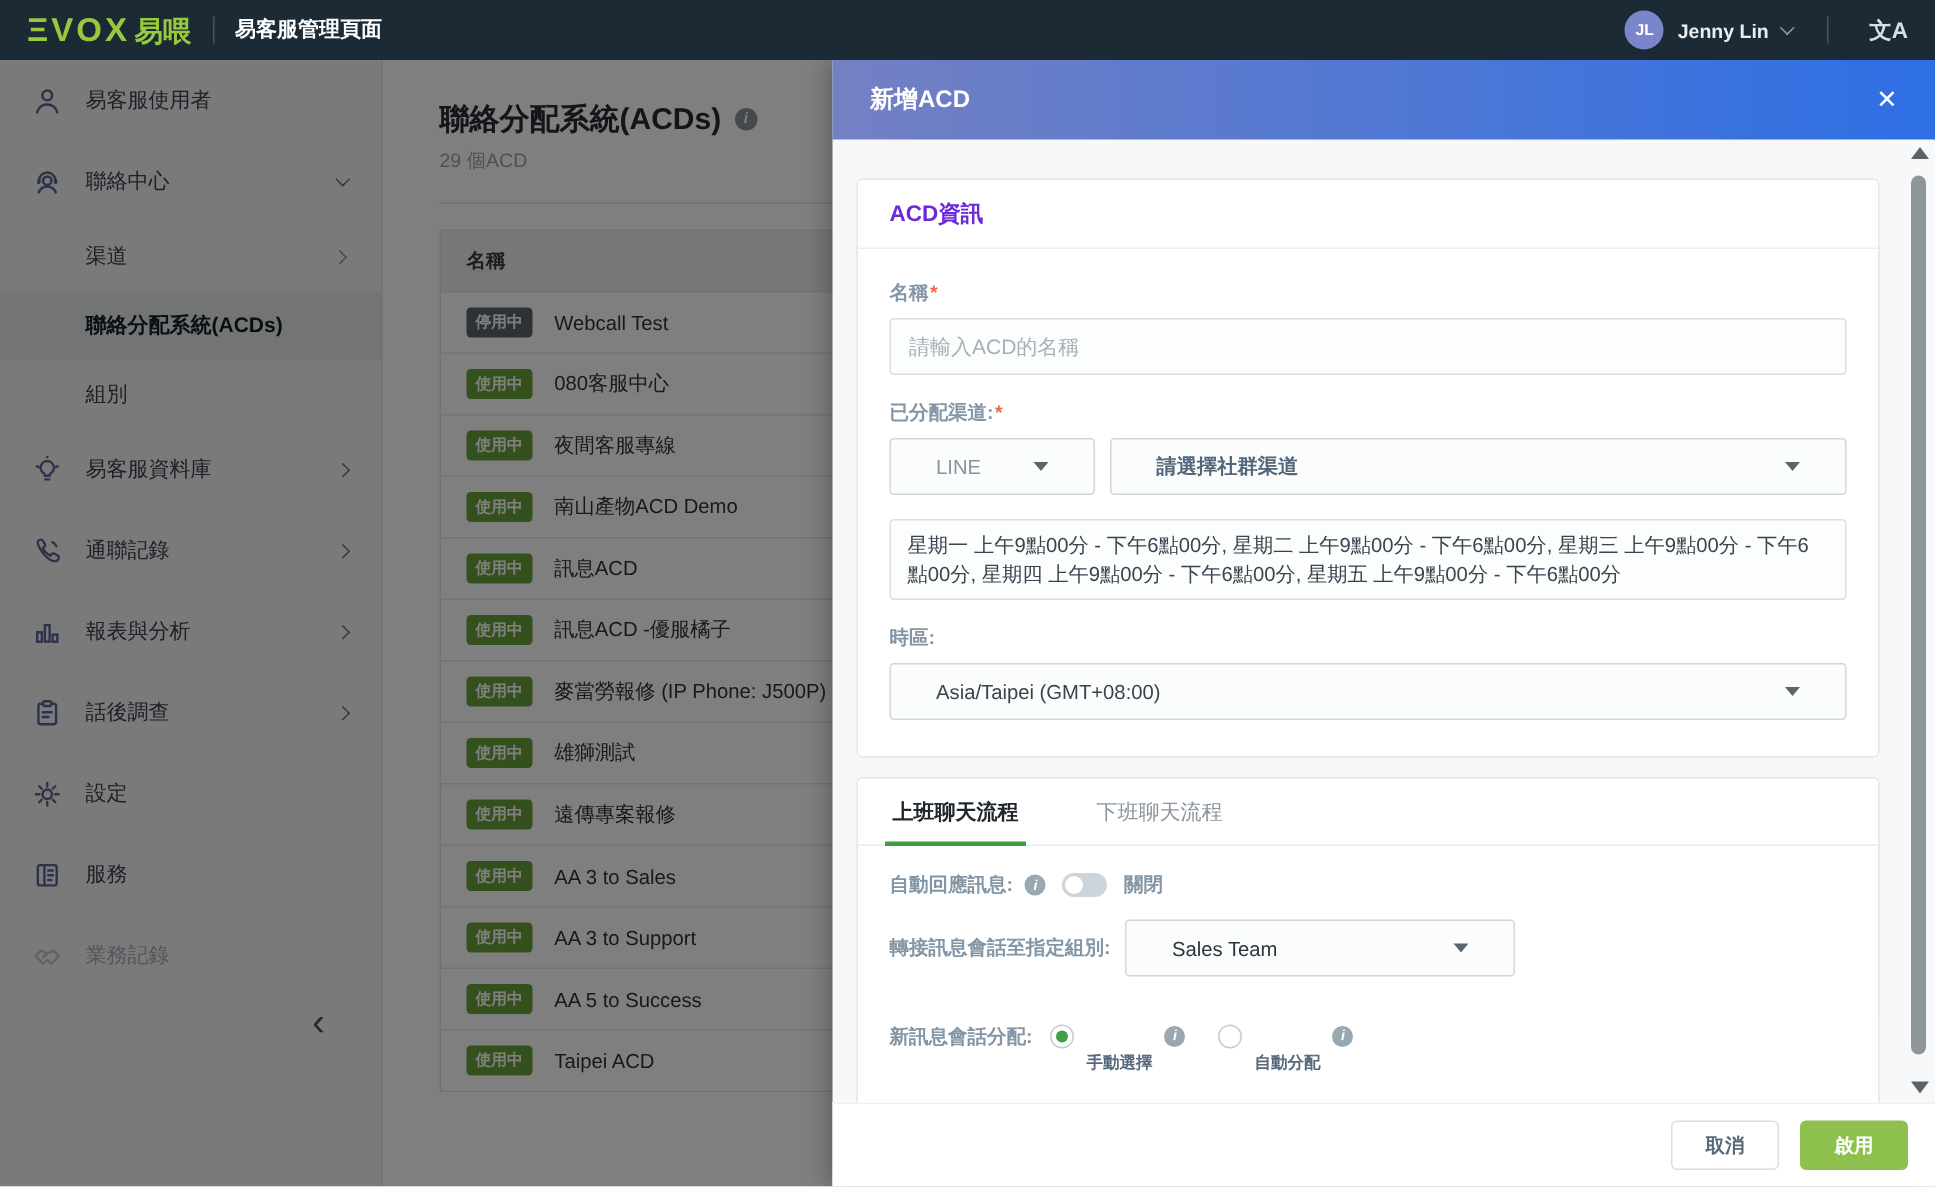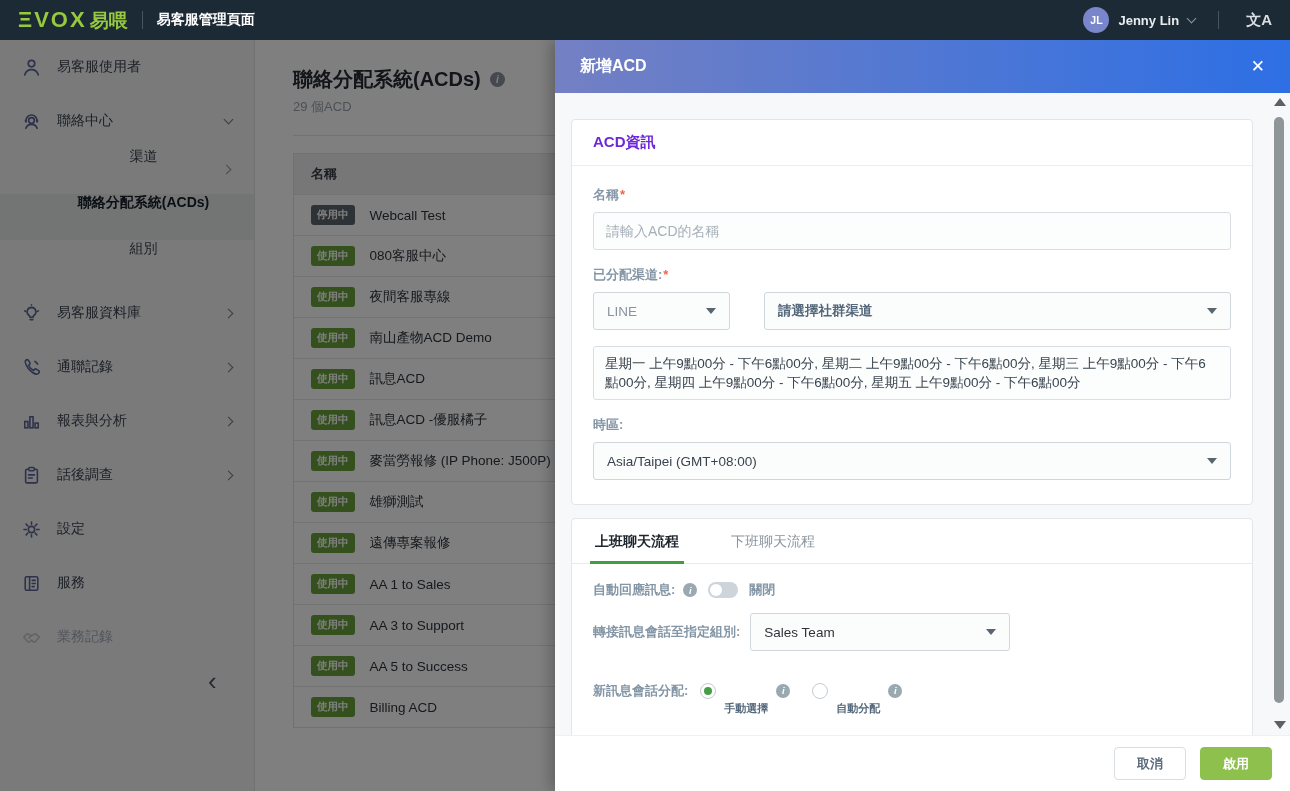--- a/index.html
+++ b/index.html
@@ -22,21 +22,21 @@
 
   
   .workspace { position:relative; height:751px; }
 
   
   .sidebar { position:absolute; left:0; top:0; width:255px; height:100%; background:#f4f5f6; border-right:1px solid #e1e3e5; z-index:1; }
   .nav-item { display:flex; align-items:center; height:54px; padding:0 22px 0 21px; color:#3c424e; font-size:14px; gap:15px; cursor:pointer; }
   .nav-item svg { width:21px; height:21px; flex:none; }
   .nav-item .nav-chev { margin-left:auto; }
   .nav-item .chev { border-color:#707a86; }
-  .nav-sub { height:46px; padding:0 24px 0 57px; display:flex; align-items:center; font-size:14px; color:#3c424e; cursor:pointer;flex-direction:column; }
+  .nav-sub { height:46px; padding:0 24px 0 57px; display:flex; align-items:center; font-size:14px; color:#3c424e; cursor:pointer; }
   .nav-sub .nav-chev { margin-left:auto; }
   .nav-sub.active { background:#e7e8e9; font-weight:bold; color:#141e28; }
   .nav-item.disabled { color:#a4abb5; }
   .nav-item.disabled svg { opacity:.55; }
   .collapse-ctl { position:absolute; left:208px; top:628px; font-size:26px; color:#4c545e; cursor:pointer; line-height:1; }
 
   
   .main { position:absolute; left:256px; top:0; right:0; height:100%; background:#fff; padding:26px 0 0 37px; z-index:1; }
   .page-title-row { display:flex; align-items:center; gap:9px; }
   .page-title { font-size:20px; font-weight:bold; color:#262b33; }
@@ -63,25 +63,25 @@
 
   .card { background:#fff; border:1px solid #e2e6e9; border-radius:4px; }
   .card-head { padding:13px 21px; border-bottom:1px solid #ebeef0; font-size:15px; font-weight:bold; color:#6d28d9; }
   .card-body { padding:20px 21px 24px; }
   .field { margin-top:16px; }
   .field:first-child { margin-top:0; }
   .field-label { font-size:13px; font-weight:bold; color:#8496a6; margin-bottom:8px; }
   .req { color:#f0654a; margin-left:1px; }
   .text-input { width:100%; height:38px; border:1px solid #d9dee3; border-radius:3px; background:#fcfdfd; padding:0 12px; font-size:14px; color:#3a454f; font-family:"Liberation Sans",sans-serif; outline:none; }
   .text-input::placeholder { color:#a6b0b9; }
-  .select { height:38px; border:1px solid #cfd7dd; border-radius:3px; background:#fbfcfc; display:flex; align-items:center; padding:0 13px; font-size:13.5px; cursor:pointer; }
+  .select { height:38px; border:1px solid #cfd7dd; border-radius:3px; background:#fbfcfc; display:flex; align-items:center; padding:0 30px; font-size:13.5px; cursor:pointer; }
   .caret { margin-left:auto; width:0; height:0; border-left:5px solid transparent; border-right:5px solid transparent; border-top:6px solid #5a6570; flex:none; }
   .row-2col { display:flex; gap:10px; }
   .sel-line { width:137px; color:#8a949e; }
-  .sel-social { flex:1; color:#53667a; font-weight:bold;margin-left:24px; }
+  .sel-social { flex:1; color:#53667a; font-weight:bold; }
   .schedule-box { border:1px solid #d9dee3; border-radius:3px; background:#fcfdfd; padding:7px 11px; font-size:13.5px; color:#39444e; line-height:1.42; }
   .sel-tz { color:#39444e; }
 
   .card2 { margin-top:13px; }
   .tabs { display:flex; gap:48px; padding:0 21px; border-bottom:1px solid #e8eaec; }
   .tab { padding:14px 2px 12px; font-size:14px; color:#8a949e; position:relative; cursor:pointer; }
   .tab.active { color:#1f262d; font-weight:bold; }
   .tab.active::after { content:""; position:absolute; left:-3px; right:-3px; bottom:-1px; height:3px; background:#3f9e3f; }
   .flow-body { padding:17px 21px 22px; }
   .flow-row { display:flex; align-items:center; gap:8px; font-size:13px; margin-top:14px; }
@@ -264,33 +264,33 @@
       <div class="trow">
         <span class="badge active">使用中</span>
         <span>雄獅測試</span>
       </div>
       <div class="trow">
         <span class="badge active">使用中</span>
         <span>遠傳專案報修</span>
       </div>
       <div class="trow">
         <span class="badge active">使用中</span>
-        <span>AA 1 to Sales</span>
+        <span>AA 3 to Sales</span>
       </div>
       <div class="trow">
         <span class="badge active">使用中</span>
         <span>AA 3 to Support</span>
       </div>
       <div class="trow">
         <span class="badge active">使用中</span>
         <span>AA 5 to Success</span>
       </div>
       <div class="trow">
         <span class="badge active">使用中</span>
-        <span>Billing ACD</span>
+        <span>Taipei ACD</span>
       </div>
     </div>
   </main>
 
   <div class="dim-overlay"></div>
 
   <section class="drawer">
     <div class="drawer-header">
       <span class="drawer-title">新增ACD</span>
       <span class="drawer-close">✕</span>

